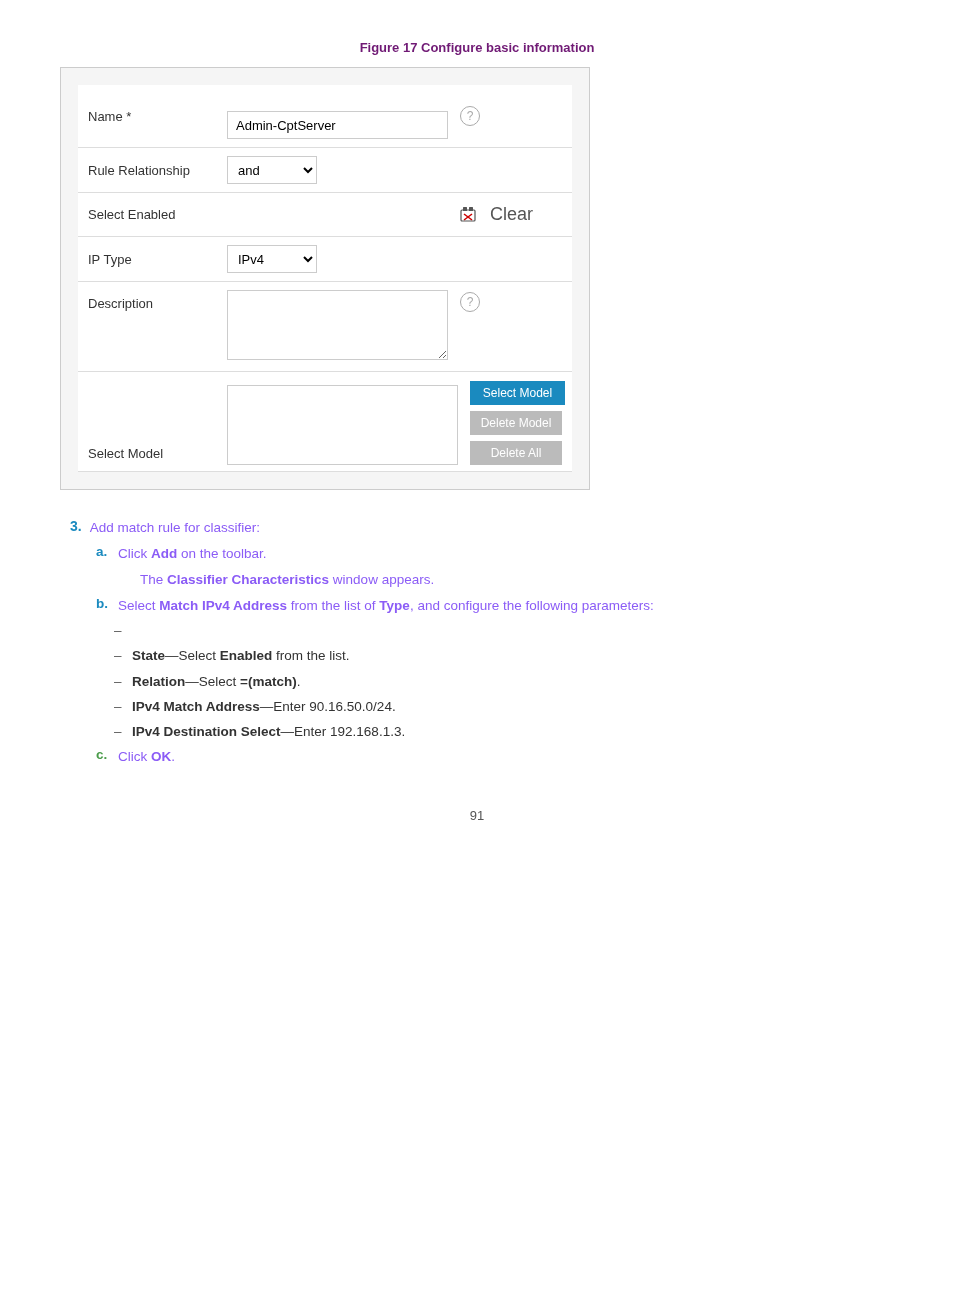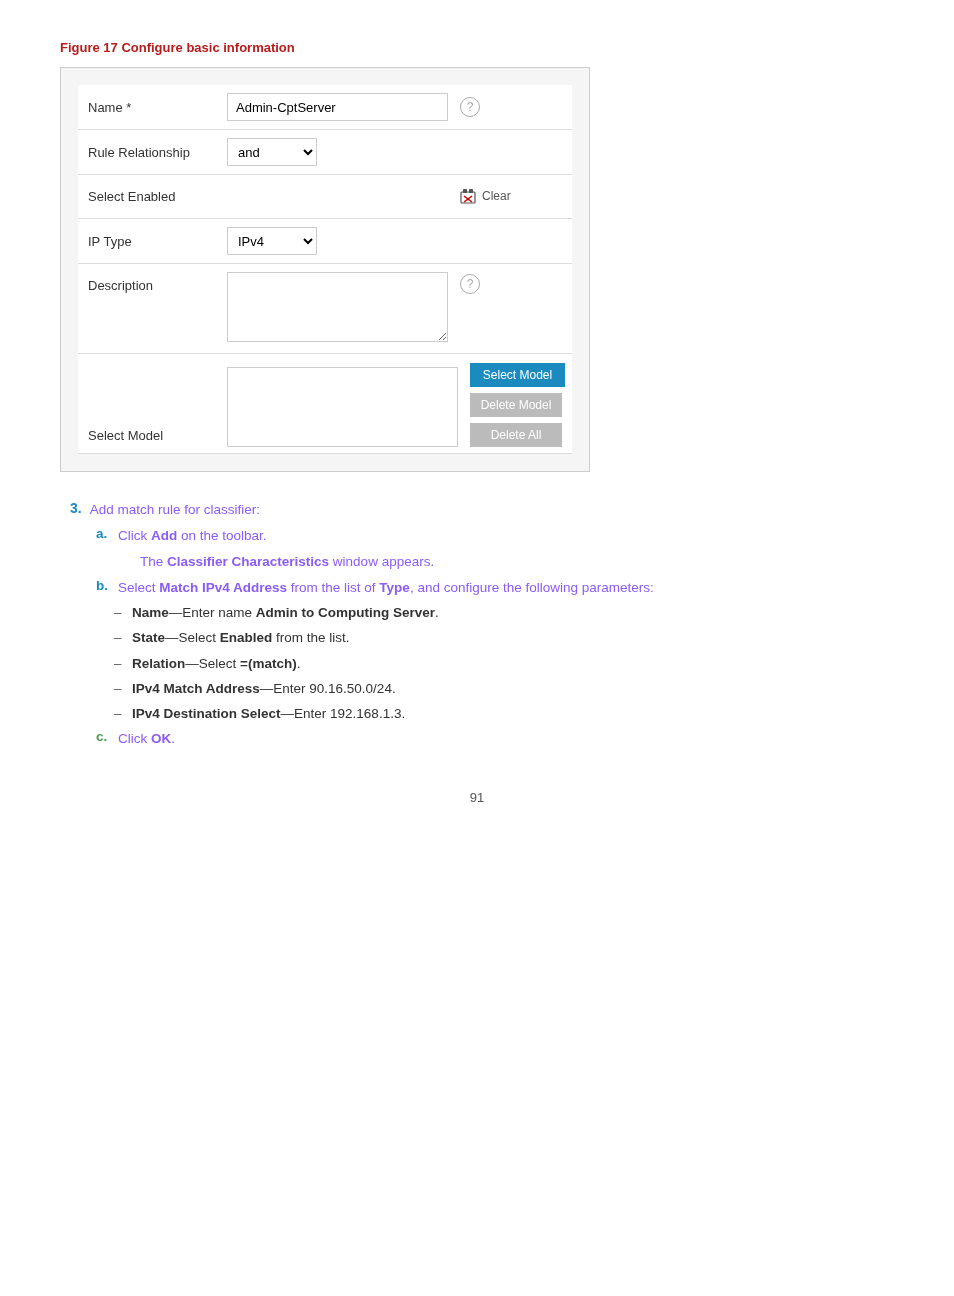--- a/index.html
+++ b/index.html
@@ -7,24 +7,25 @@
       background: #fff;
       font-family: Arial, Helvetica, sans-serif;
       font-size: 14px;
       color: #333;
       width: 954px;
       min-height: 1296px;
       padding: 40px 60px;
     }
 
     .figure-title {
-      color: #b91c1c;
+      color: #701a75;
       font-weight: bold;
       font-size: 13px;
       margin-bottom: 12px;
+      text-align: center;
     }
 
     .form-container {
       border: 1px solid #ccc;
       background: #f5f5f5;
       width: 530px;
       padding: 17px;
     }
 
     .form-row {
@@ -53,20 +54,21 @@
       padding: 2px 4px;
     }
 
     .form-field input[type="text"] {
       width: 100%;
       border: 1px solid #ccc;
       padding: 4px 8px;
       font-size: 13px;
       background: #fff;
       height: 28px;
+      margin-top: 18px;
     }
 
     .form-field select {
       border: 1px solid #ccc;
       padding: 3px 6px;
       font-size: 13px;
       background: #fff;
       height: 28px;
       min-width: 90px;
     }
@@ -98,23 +100,23 @@
       display: inline-flex;
       align-items: center;
       justify-content: center;
       font-size: 12px;
       color: #aaa;
       cursor: pointer;
     }
 
     .clear-btn {
       display: flex;
-      align-items: flex-start;
-      gap: 4px;
-      font-size: 12px;
+      align-items: center;
+      gap: 12px;
+      font-size: 18px;
       color: #555;
       cursor: pointer;
       background: none;
       border: none;
     }
 
     
     .select-model-row {
       display: flex;
       align-items: flex-end;
@@ -342,21 +344,20 @@
   </div>
 
   <div class="sub-step">
     <span class="sub-step-letter">b.</span>
     <span class="step-text">Select <b>Match IPv4 Address</b> from the list of <b>Type</b>, and configure the following parameters:</span>
   </div>
 
   <div class="bullet-list">
     <div class="bullet-item">
       <span class="bullet-dash">–</span>
-      <span><b>Name</b>—Enter name <b>Admin to Computing Server</b>.</span>
     </div>
     <div class="bullet-item">
       <span class="bullet-dash">–</span>
       <span><b>State</b>—Select <b>Enabled</b> from the list.</span>
     </div>
     <div class="bullet-item">
       <span class="bullet-dash">–</span>
       <span><b>Relation</b>—Select <b>=(match)</b>.</span>
     </div>
     <div class="bullet-item">

